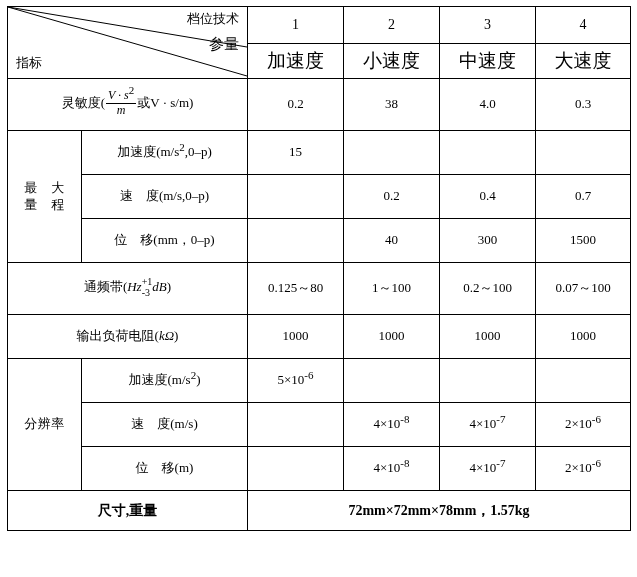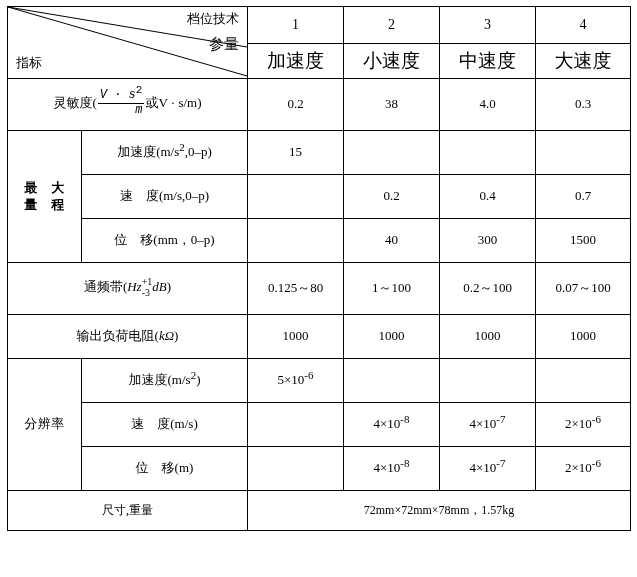--- a/index.html
+++ b/index.html
@@ -73,37 +73,36 @@
   .num-head { height: 36px; font-size: 14px; }
   .speed-head { height: 34px; font-size: 19px; }
 
   .rowh { height: 44px; }
   .rowh-tall { height: 52px; }
 
   .vlabel {
     font-size: 13px;
     letter-spacing: 0.5px;
   }
-  .vlabel .ln { display: block; font-weight: bold; }
+  .vlabel .ln { display: block; }
   .sup {
     font-size: 11px;
     vertical-align: super;
     line-height: 0;
   }
   .ital { font-style: italic; }
 
   .frac {
     display: inline-block;
     vertical-align: middle;
-    text-align: right;
+    text-align: center;
     font-size: 12px;
     margin: 8px 1px;
     position: relative;
     top: -1px;
-    font-family: Liberation Mono, monospace;
   }
   .frac .num {
     display: block;
     border-bottom: 1px solid #000;
     padding: 0 2px;
     line-height: 1.15;
   }
   .frac .den {
     display: block;
     padding: 0 2px;
@@ -112,21 +111,21 @@
   .pm {
     display: inline-block;
     vertical-align: middle;
     font-size: 10px;
     line-height: 1.05;
     text-align: left;
     position: relative;
     top: -1px;
   }
   .pm span { display: block; }
-  .lastrow { height: 40px; font-size: 12px; }
+  .lastrow { height: 40px; font-size: 14px; font-weight: bold; }
   .cellpad { padding: 0 4px; }
 </style>
 </head>
 <body>
 
 <div class="sheet">
   <table class="spec">
     <colgroup>
       <col class="c0">
         <col class="c1">

